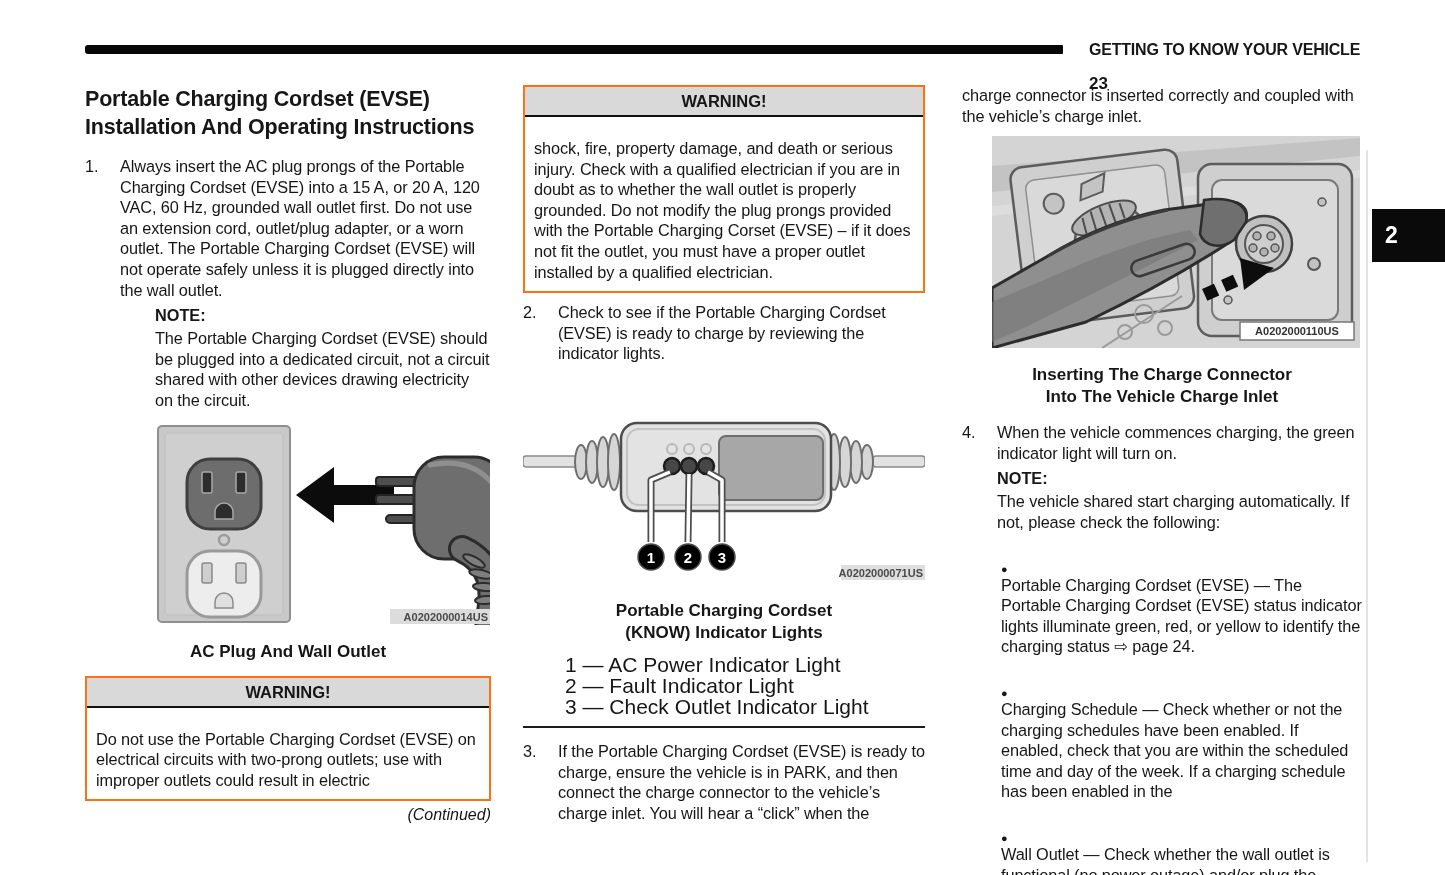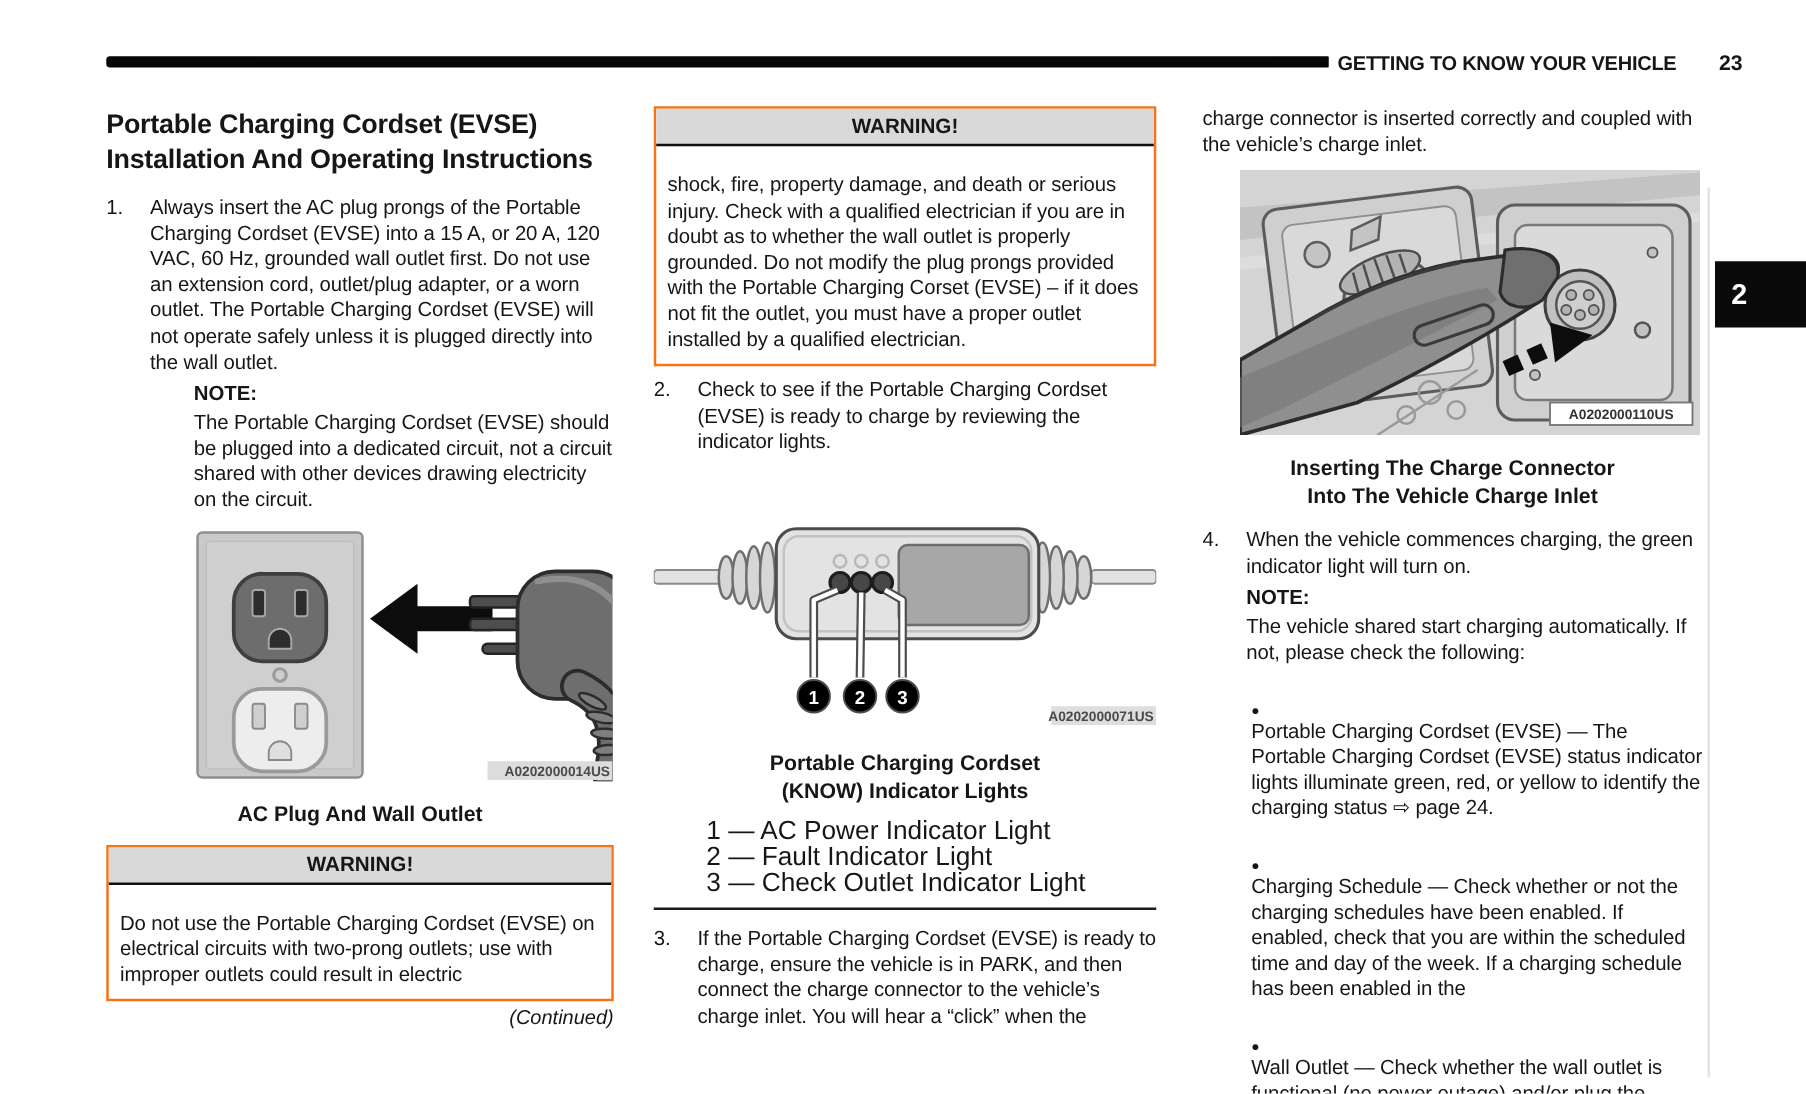--- a/index.html
+++ b/index.html
@@ -15,20 +15,21 @@
   }
   
   .header-rule {
     position: absolute; left: 85px; top: 45px;
     width: 978px; height: 9px; background: #070707; border-radius: 3px 1px 1px 3px;
   }
   .header-text {
     position: absolute; top: 41px; left: 1070px; width: 292px;
     display: flex; justify-content: space-between; align-items: baseline; gap: 15px;
     white-space: nowrap;
+    flex-direction: column;
   }
   .header-title { font-size: 16px; font-weight: 600; letter-spacing: -0.2px; }
   .header-page { font-size: 17px; font-weight: 700; margin-left: 19px; }
   .chapter-tab {
     position: absolute; left: 1372px; top: 209px; width: 73px; height: 53px;
     background: #0a0a0a; color: #ffffff; display: flex; align-items: center;
     padding-left: 13px; font-size: 23px; font-weight: 700;
   }
   .page-edge {
     position: absolute; left: 1366px; top: 150px; width: 2px; height: 712px;

